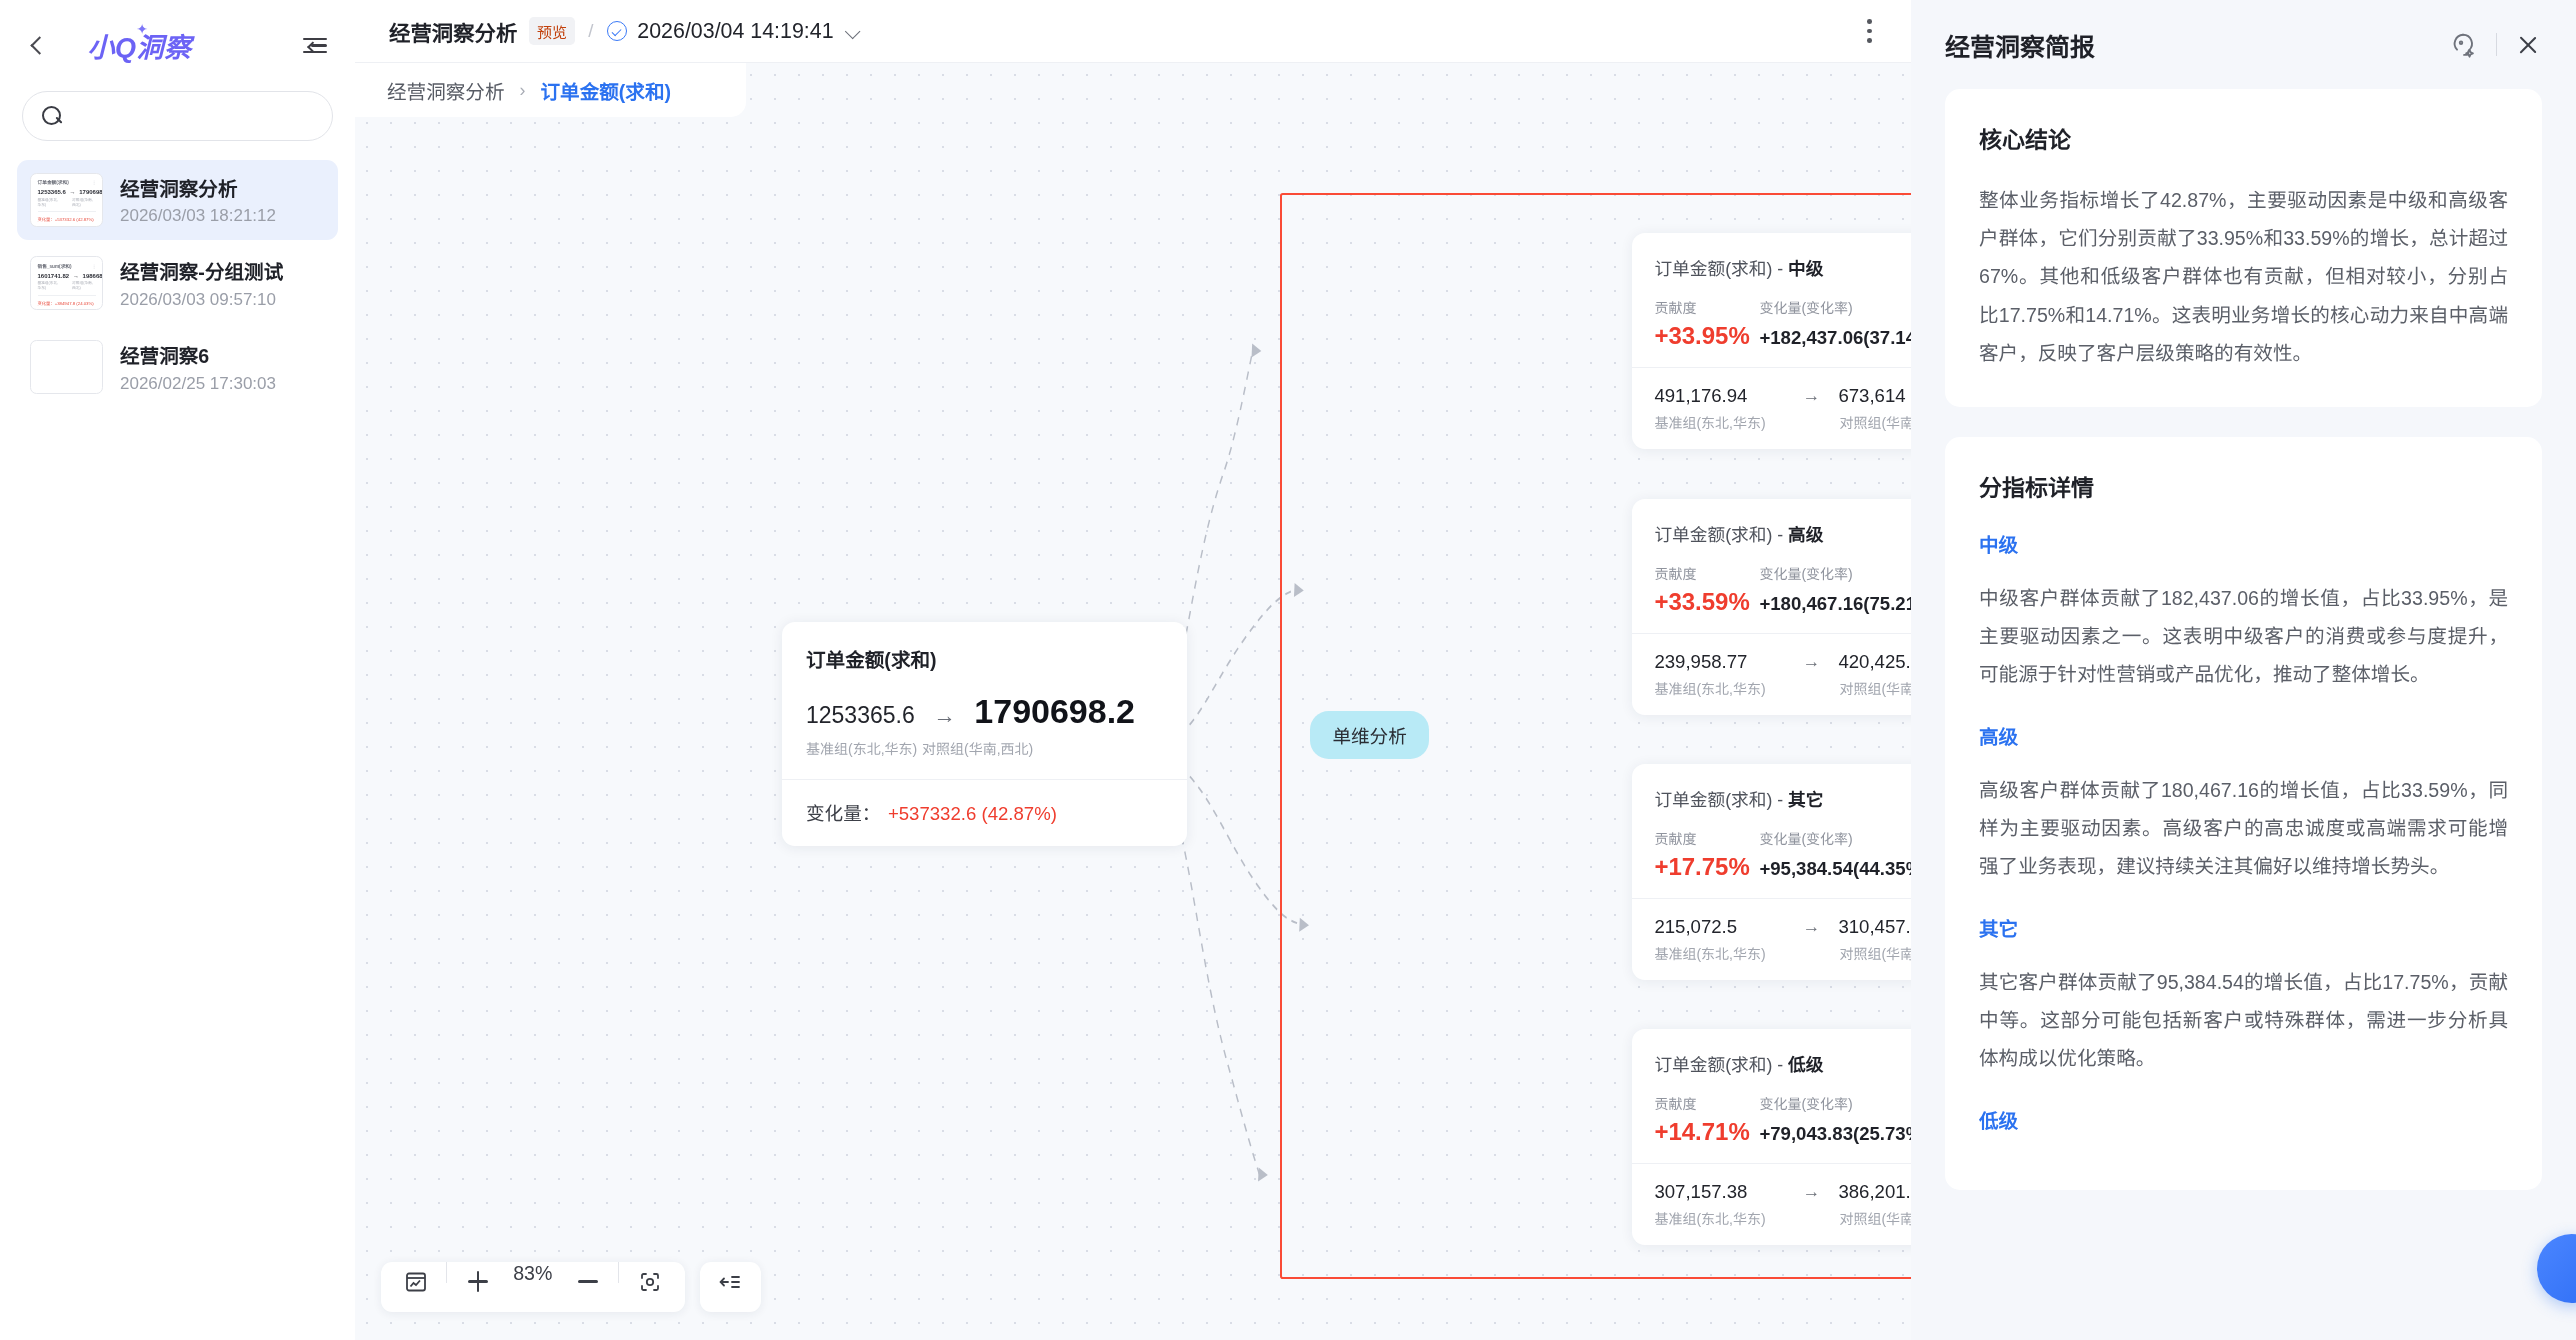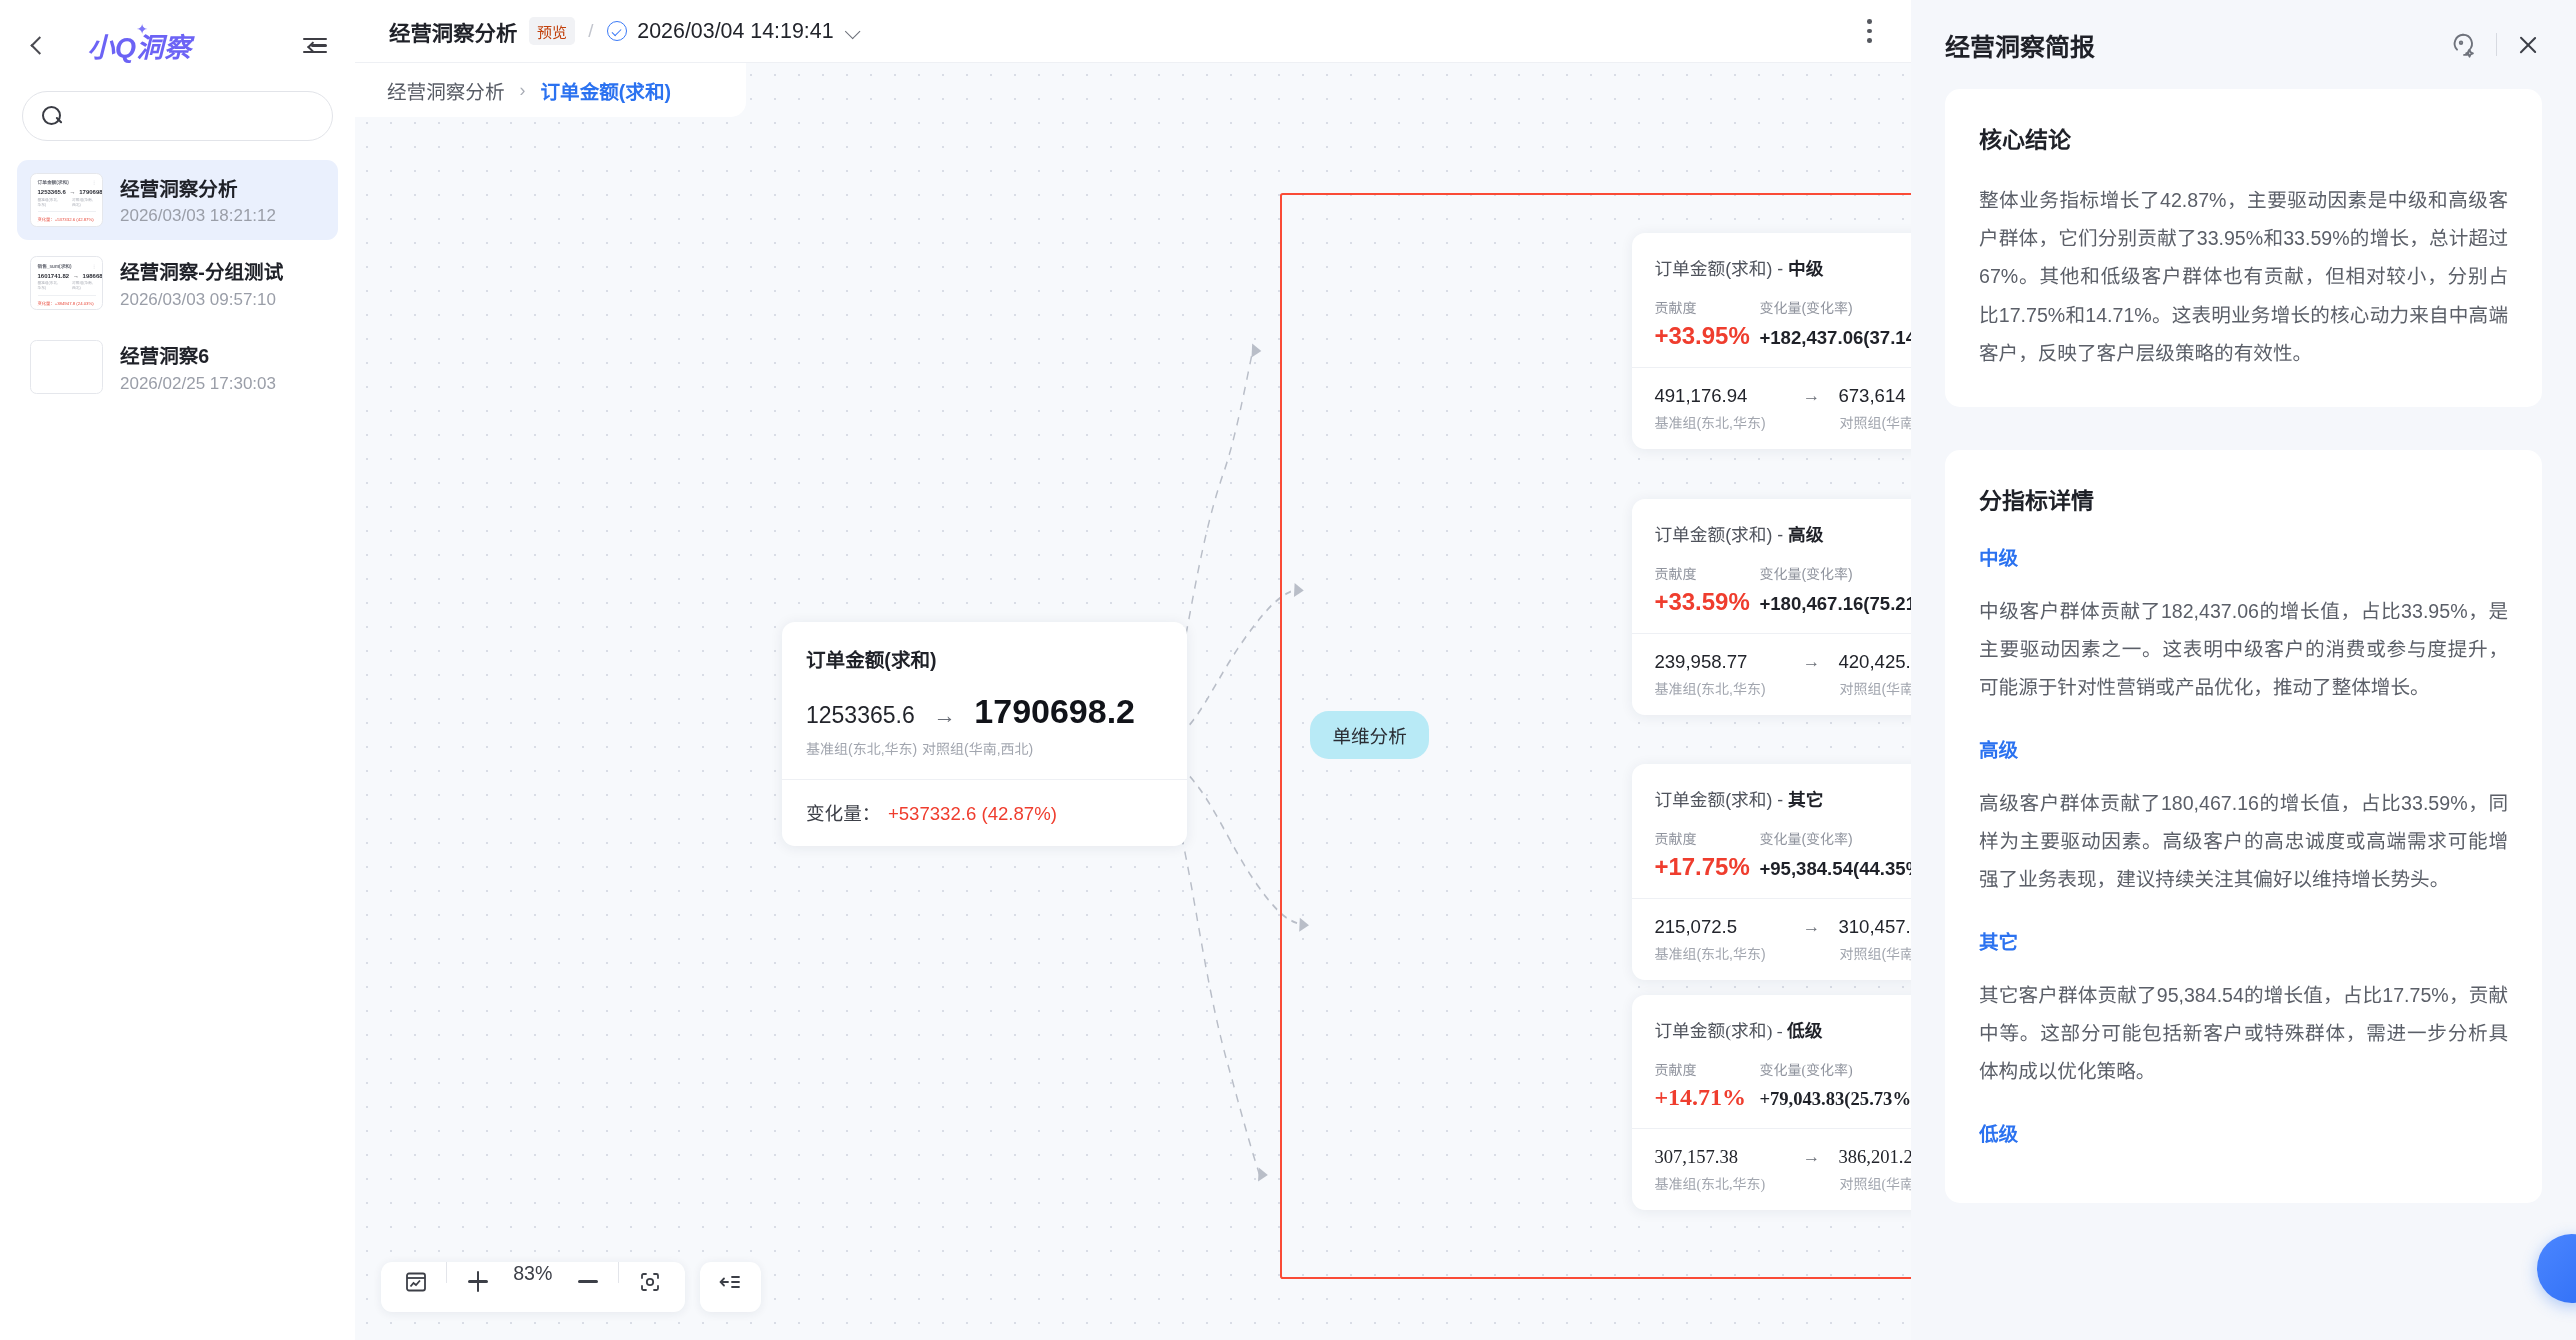--- a/index.html
+++ b/index.html
@@ -199,21 +199,21 @@
   .rp-title { font-size: 25px; font-weight:700; color:#1f2128;}
   .rp-actions { margin-left:auto; display:flex; align-items:center; gap: 18.6px;}
   .rp-icon { width:28px; height:28px; cursor:pointer; position:relative; color:#6f737c;}
   .rp-vsep { width:0.9px; height:22.4px; background:#d7dae1;}
   .rp-close { width:26px; height:26px; position:relative; cursor:pointer;}
   .rp-close::before, .rp-close::after {
     content:""; position:absolute; left:1.9px; top:12px; width:22.4px; height:2.1px; background:#3c3f47; border-radius:1.9px;
   }
   .rp-close::before { transform: rotate(45deg);}
   .rp-close::after { transform: rotate(-45deg);}
-  .rp-body { padding: 0 34px; display:flex; flex-direction:column; gap: 43px; overflow:hidden;}
+  .rp-body { padding: 0 34px; display:flex; flex-direction:column; gap: 30px; overflow:hidden;}
   .rp-card { background:#fff; border-radius: 15px; padding: 32px 34px 35px 34px;}
   .rp-h { font-size: 23px; font-weight:700; color:#1f2128; margin-bottom: 26px;}
   .rp-p { font-size: 19.6px; line-height: 1.95; color:#5b5f68; text-align:justify;}
   .rp-sub { font-size: 19.6px; font-weight:700; color:#2b72f0; margin: 28px 0 20.5px 0;}
   .rp-sub.first { margin-top: 0; }
 
   .fab {
     position:absolute; right: -30px; bottom: 37px; width: 69px; height: 69px; border-radius:50%;
     background: linear-gradient(135deg,#4b86ff,#2f6ef5); box-shadow: 0 3.7px 15px rgba(43,114,240,.35);
     z-index: 20; cursor:pointer;
@@ -435,21 +435,21 @@
             <span class="lf-barrow">→</span>
             <span class="lf-b2">310,457.06</span>
           </div>
           <div class="lf-srow">
             <span class="lf-s1">基准组(东北,华东)</span>
             <span>对照组(华南,西北)</span>
           </div>
         </div>
       </div>
 
-      <div class="leaf" style="left:1277px; top:932px;font-family:Liberation Serif, serif;">
+      <div class="leaf" style="left:1277px; top:966px;">
         <div class="lf-title">
           <span>订单金额(求和) - </span><b>低级</b>
         </div>
         <div class="lf-heads">
           <span>贡献度</span>
           <span>变化量(变化率)</span>
         </div>
         <div class="lf-vals">
           <span class="lf-contrib">+14.71%</span>
           <span class="lf-change">+79,043.83(25.73%)</span>

